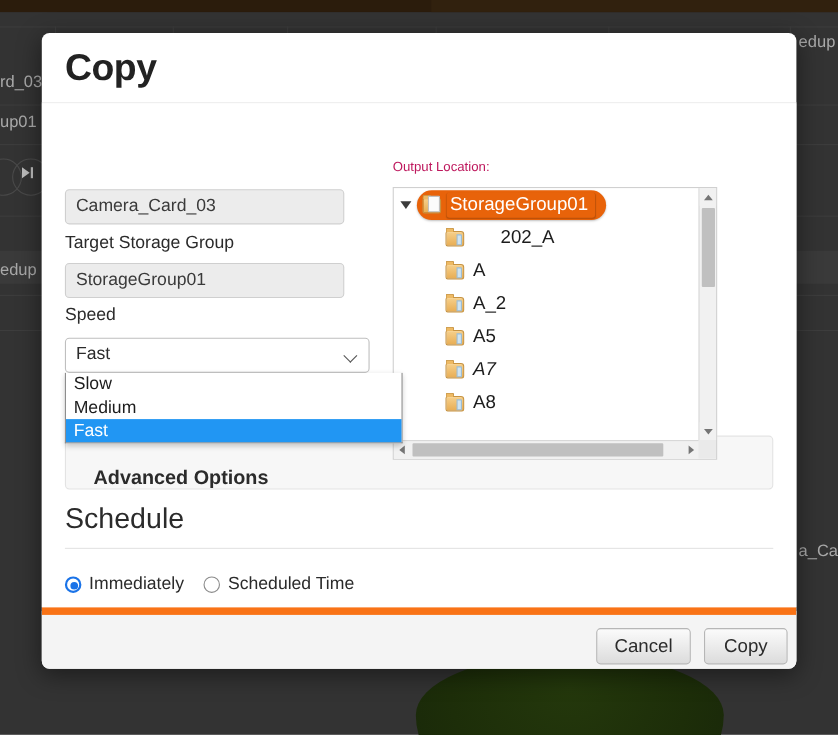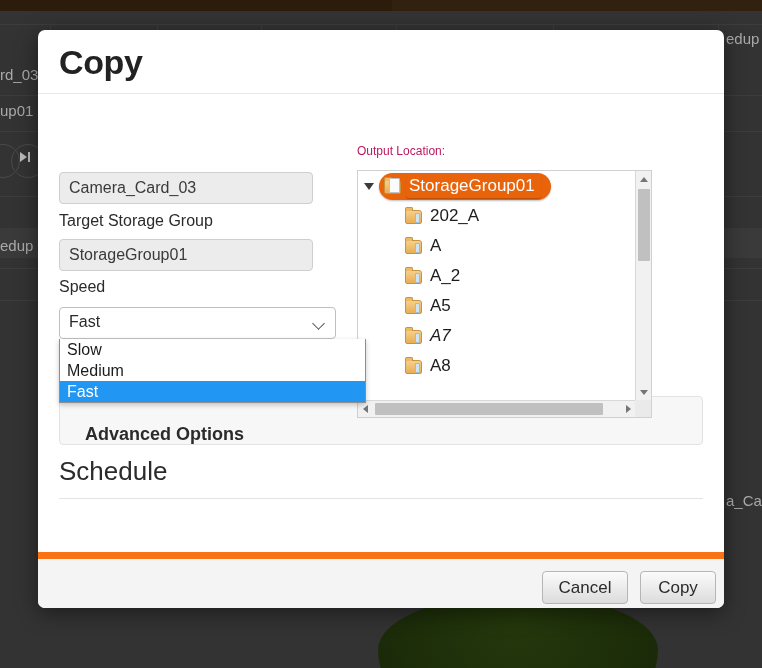--- a/index.html
+++ b/index.html
@@ -449,89 +449,99 @@
       <div class="speed-option selected">Fast</div>
     </div>
 
     <div id="advanced-panel">
       <div id="advanced-label">Advanced Options</div>
     </div>
 
     <div id="schedule-title">Schedule</div>
     <div id="schedule-rule"></div>
 
+    <div id="radio-row">
+      <label class="radio-item">
+        <span class="radio-dot on"></span>
+        <span class="radio-text">Immediately</span>
+      </label>
+      <label class="radio-item">
+        <span class="radio-dot"></span>
+        <span class="radio-text">Scheduled Time</span>
+      </label>
+    </div>
 
     <div id="output-label">Output Location:</div>
 
     <div id="tree-box">
       <div id="tree-content">
 
         <div class="tree-row selected" style="padding-left:6px;">
           <span class="twisty open"></span>
           <span class="selwrap">
             <span class="ficon doc">
               <span class="back"></span>
                 <span class="tab"></span>
                 <span class="page"></span>
             </span>
             <span class="tree-label">StorageGroup01</span>
           </span>
         </div>
 
+        <div class="tree-row" style="padding-left:47px;gap:25px;">
+          <span class="ficon">
+            <span class="back"></span>
+              <span class="tab"></span>
+              <span class="flap"></span>
+          </span>
+          <span class="tree-label">202_A</span>
+        </div>
+
         <div class="tree-row" style="padding-left:47px;">
           <span class="ficon">
             <span class="back"></span>
               <span class="tab"></span>
               <span class="flap"></span>
           </span>
-          <span class="tree-label">202_A</span>
+          <span class="tree-label">A</span>
         </div>
 
         <div class="tree-row" style="padding-left:47px;">
           <span class="ficon">
             <span class="back"></span>
               <span class="tab"></span>
               <span class="flap"></span>
           </span>
-          <span class="tree-label">A</span>
+          <span class="tree-label">A_2</span>
         </div>
 
         <div class="tree-row" style="padding-left:47px;">
           <span class="ficon">
             <span class="back"></span>
               <span class="tab"></span>
               <span class="flap"></span>
           </span>
-          <span class="tree-label">A_2</span>
+          <span class="tree-label">A5</span>
+        </div>
+
+        <div class="tree-row" style="padding-left:47px;font-style:italic;">
+          <span class="ficon">
+            <span class="back"></span>
+              <span class="tab"></span>
+              <span class="flap"></span>
+          </span>
+          <span class="tree-label">A7</span>
         </div>
 
         <div class="tree-row" style="padding-left:47px;">
           <span class="ficon">
             <span class="back"></span>
               <span class="tab"></span>
               <span class="flap"></span>
           </span>
-          <span class="tree-label">A5</span>
-        </div>
-
-        <div class="tree-row" style="padding-left:47px;font-style:italic;">
-          <span class="ficon">
-            <span class="back"></span>
-              <span class="tab"></span>
-              <span class="flap"></span>
-          </span>
-          <span class="tree-label">A7</span>
-        </div>
-
-        <div class="tree-row" style="padding-left:47px;">
-          <span class="ficon">
-            <span class="back"></span>
-              <span class="tab"></span>
-              <span class="flap"></span>
-          </span>
           <span class="tree-label">A8</span>
         </div>
 
       </div>
 
       <div id="v-scroll">
         <div class="arrow-up"></div>
         <div id="v-thumb"></div>
         <div class="arrow-dn"></div>
       </div>

